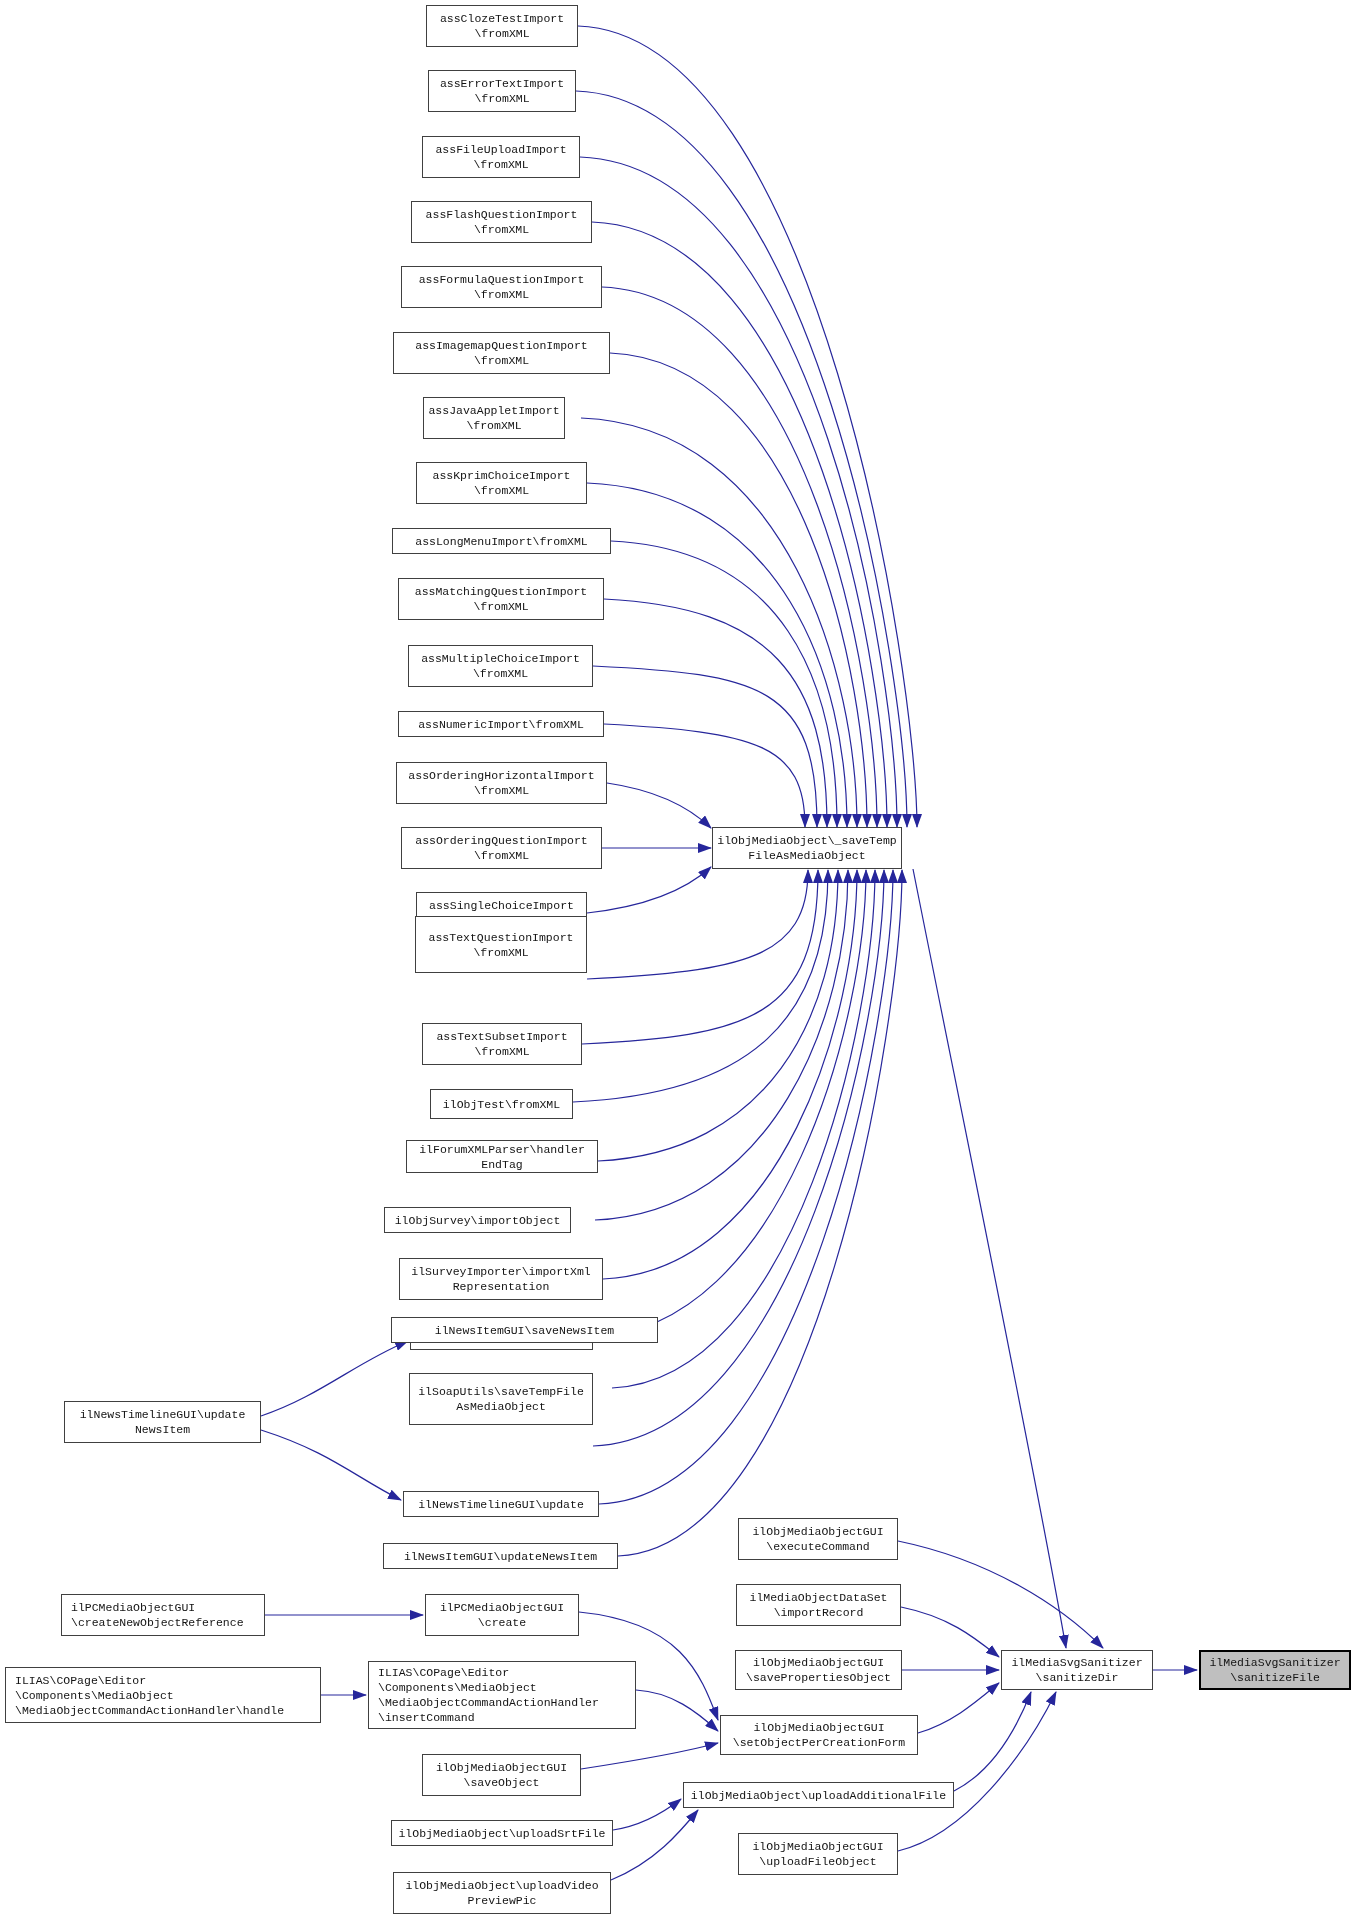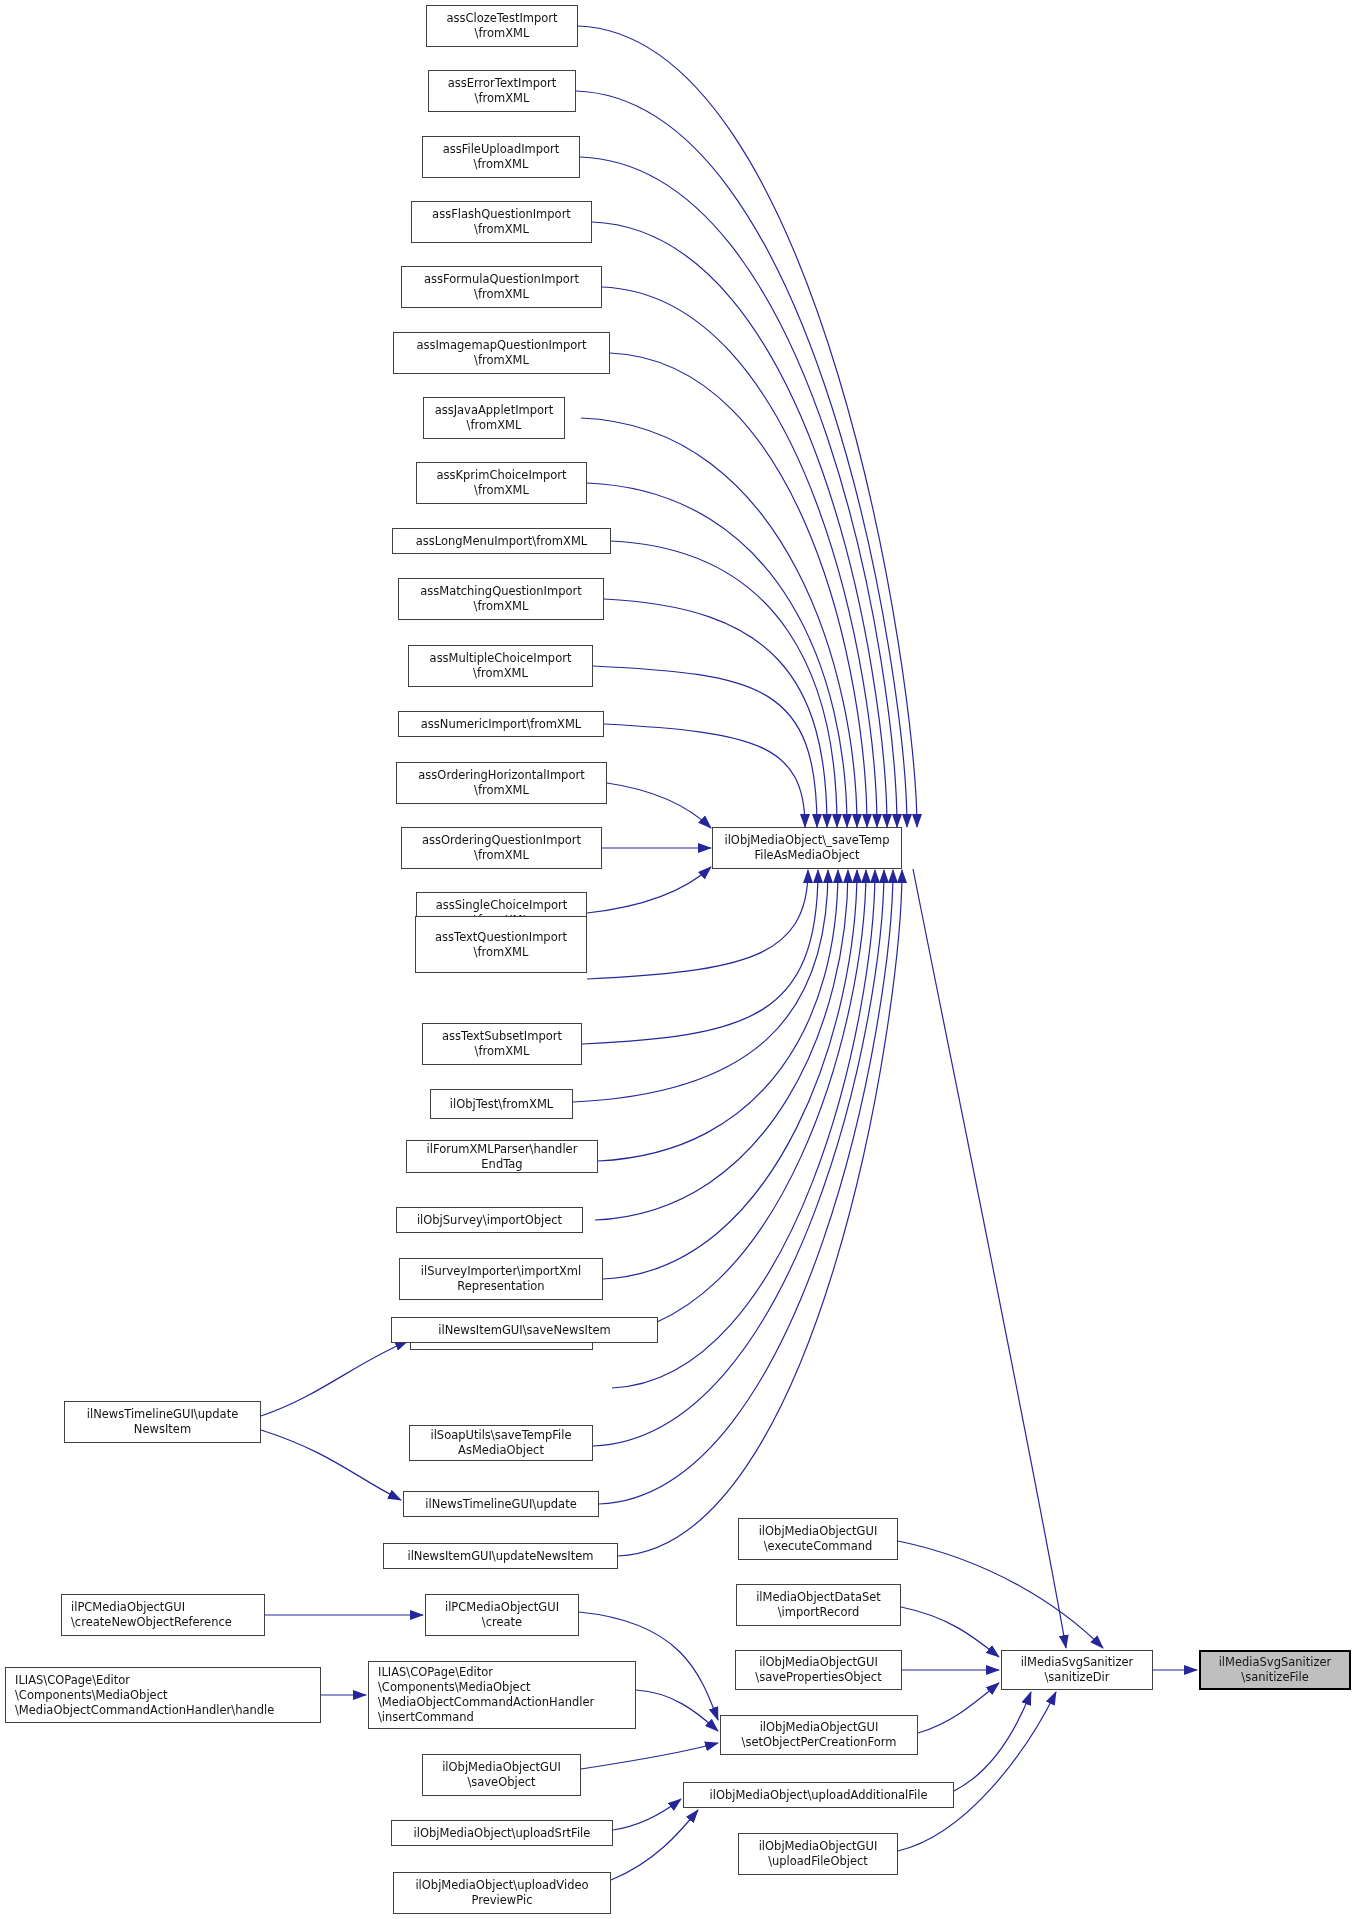--- a/index.html
+++ b/index.html
@@ -17,20 +17,21 @@
     border:1px solid #404040;
     color:#141414;
     font-size:11.5px;
     line-height:15px;
     display:flex;
     align-items:center;
     justify-content:center;
     text-align:center;
     white-space:pre-line;
     z-index:2;
+    font-family:Liberation Mono, monospace;
   }
   .node--hl{
     background:#bfbfbf;
     border:2px solid #000000;
   }
   .node--left{
     justify-content:flex-start;
     text-align:left;
     padding-left:9px;
   }
@@ -118,26 +119,26 @@
 \fromXML</div>
   <div class="node" style="left:416px;top:892px;width:171px;height:42px">assSingleChoiceImport
 \fromXML</div>
   <div class="node" style="left:415px;top:916px;width:172px;height:57px">assTextQuestionImport
 \fromXML</div>
   <div class="node" style="left:422px;top:1023px;width:160px;height:42px">assTextSubsetImport
 \fromXML</div>
   <div class="node" style="left:430px;top:1089px;width:143px;height:30px">ilObjTest\fromXML</div>
   <div class="node" style="left:406px;top:1140px;width:192px;height:33px">ilForumXMLParser\handler
 EndTag</div>
-  <div class="node" style="left:396px;top:1207px;width:187px;height:26px">ilObjSurvey\importObject</div>
+  <div class="node" style="left:384px;top:1207px;width:187px;height:26px">ilObjSurvey\importObject</div>
   <div class="node" style="left:399px;top:1258px;width:204px;height:42px">ilSurveyImporter\importXml
 Representation</div>
   <div class="node" style="left:410px;top:1324px;width:183px;height:26px">ilNewsTimelineGUI\save</div>
   <div class="node" style="left:391px;top:1317px;width:267px;height:26px">ilNewsItemGUI\saveNewsItem</div>
-  <div class="node" style="left:409px;top:1425px;width:184px;height:36px">ilSoapUtils\saveTempFile
+  <div class="node" style="left:409px;top:1373px;width:184px;height:52px">ilSoapUtils\saveTempFile
 AsMediaObject</div>
   <div class="node" style="left:403px;top:1491px;width:196px;height:26px">ilNewsTimelineGUI\update</div>
   <div class="node" style="left:383px;top:1543px;width:235px;height:26px">ilNewsItemGUI\updateNewsItem</div>
   <div class="node" style="left:64px;top:1401px;width:197px;height:42px">ilNewsTimelineGUI\update
 NewsItem</div>
   <div class="node node--left" style="left:61px;top:1594px;width:204px;height:42px">ilPCMediaObjectGUI
 \createNewObjectReference</div>
   <div class="node node--left" style="left:5px;top:1667px;width:316px;height:56px">ILIAS\COPage\Editor
 \Components\MediaObject
 \MediaObjectCommandActionHandler\handle</div>

